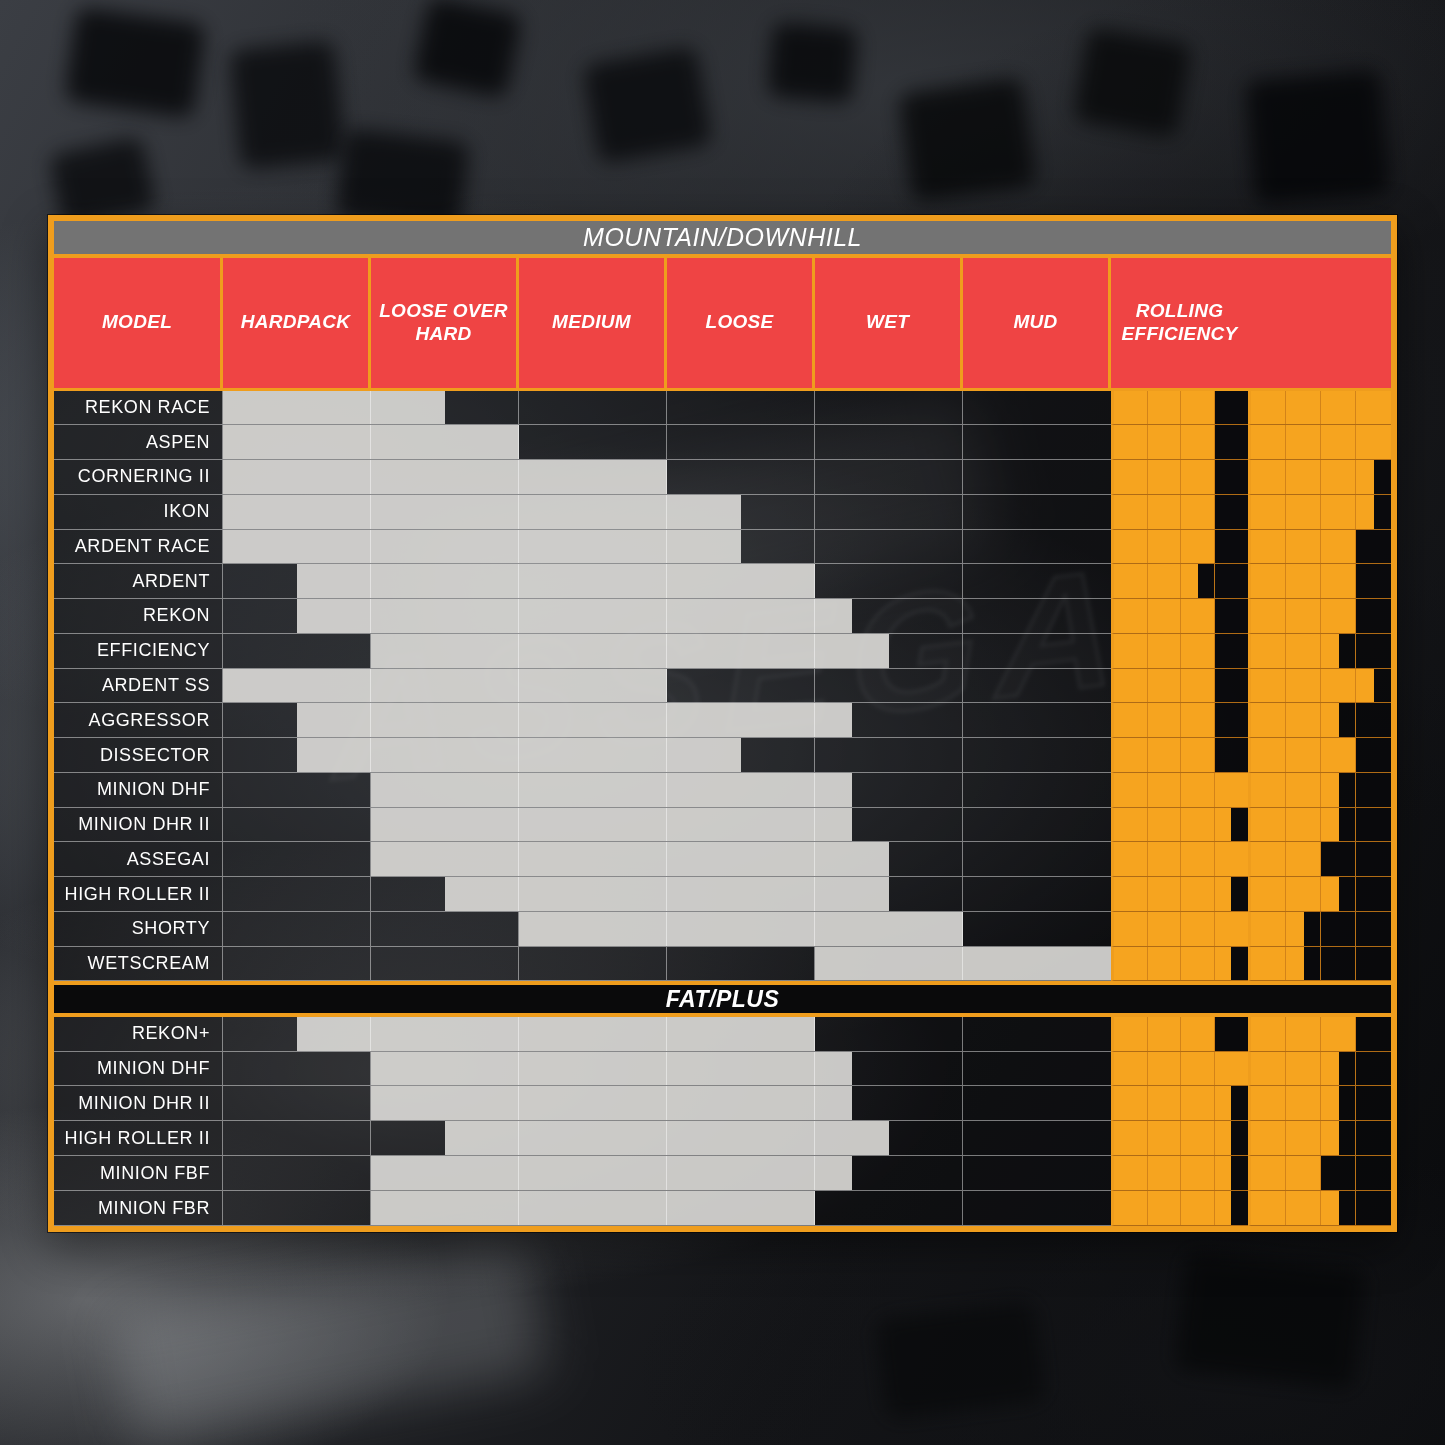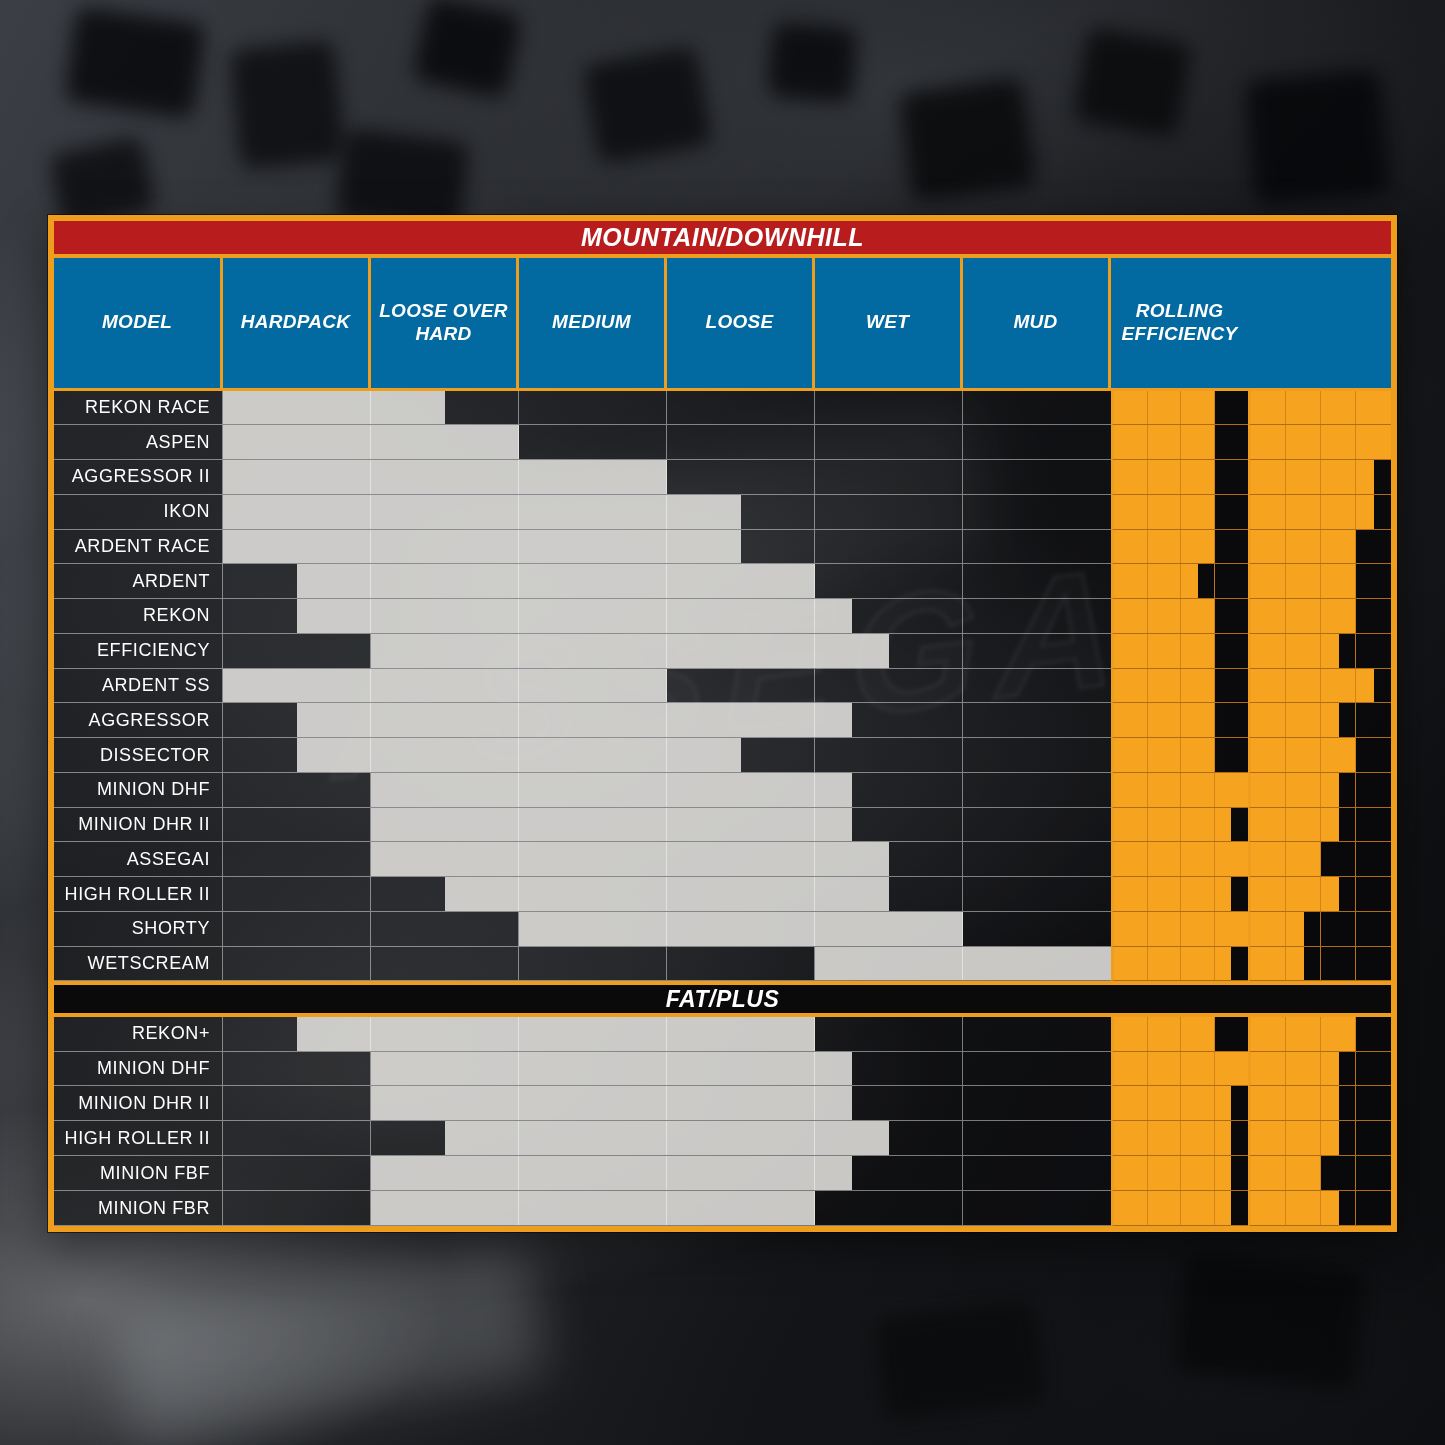--- a/index.html
+++ b/index.html
@@ -26,25 +26,25 @@
     -webkit-text-stroke:3px rgba(212,220,227,0.17);
     transform:rotate(-7deg) skewX(-6deg);
     filter:blur(2px); white-space:nowrap; }
 
   
   .chart { position:absolute; left:48px; top:215px; width:1349px; height:1017px;
     z-index:2; border:6px solid #EF9D1D; background:rgba(6,6,8,0.14);
     box-shadow:0 0 0 1px rgba(0,0,0,0.55), 0 14px 42px rgba(0,0,0,0.45);
     display:flex; flex-direction:column; }
 
-  .title-bar { height:38px; background:#b91c1c; border-bottom:4px solid #EF9D1D;
+  .title-bar { height:38px; background:#737373; border-bottom:4px solid #EF9D1D;
     display:flex; align-items:center; justify-content:center;
-    color:#fff; font-weight:bold; font-style:italic; font-size:25px; letter-spacing:0.5px; }
-
-  .header-row { height:136px; border-bottom:3px solid #EF9D1D; background:#0369a1;
+    color:#fff; font-weight:normal; font-style:italic; font-size:25px; letter-spacing:0.5px; }
+
+  .header-row { height:136px; border-bottom:3px solid #EF9D1D; background:#ef4444;
     display:grid; grid-template-columns:169px 148px 148px 148px 148px 148px 148px 137px 143px; }
   .hcell { border-right:3px solid #EF9D1D; display:flex; align-items:center; justify-content:center;
     text-align:center; padding:0 8px; color:#fff; font-weight:bold; font-style:italic;
     font-size:19px; line-height:1.2; letter-spacing:0.3px; }
   .hcell.last { border-right:none; }
 
   .rows { display:grid; grid-auto-rows:1fr; }
   #rows-0 { height:607px; }
   #rows-1 { height:215px; }
 
@@ -158,21 +158,21 @@
           </div>
           <div class="rating">
             <div class="rating-fill" style="width: 100%;"></div>
             <div class="rgrid" style="left: 0%; width: 25%;"></div>
             <div class="rgrid" style="left: 25%; width: 25%;"></div>
             <div class="rgrid" style="left: 50%; width: 25%;"></div>
             <div class="rgrid last" style="left: 75%; width: 25%;"></div>
           </div>
         </div>
         <div class="row">
-          <div class="model-cell">AGGRESSOR II</div>
+          <div class="model-cell">CORNERING II</div>
           <div class="terrain-cell">
             <div class="terrain-bar" style="left: 0%; width: 50%;"></div>
             <div class="tgrid" style="left: 0%; width: 16.6667%;"></div>
             <div class="tgrid" style="left: 16.6667%; width: 16.6667%;"></div>
             <div class="tgrid" style="left: 33.3333%; width: 16.6667%;"></div>
             <div class="tgrid" style="left: 50%; width: 16.6667%;"></div>
             <div class="tgrid" style="left: 66.6667%; width: 16.6667%;"></div>
             <div class="tgrid last" style="left: 83.3333%; width: 16.6667%;"></div>
           </div>
           <div class="rating">

